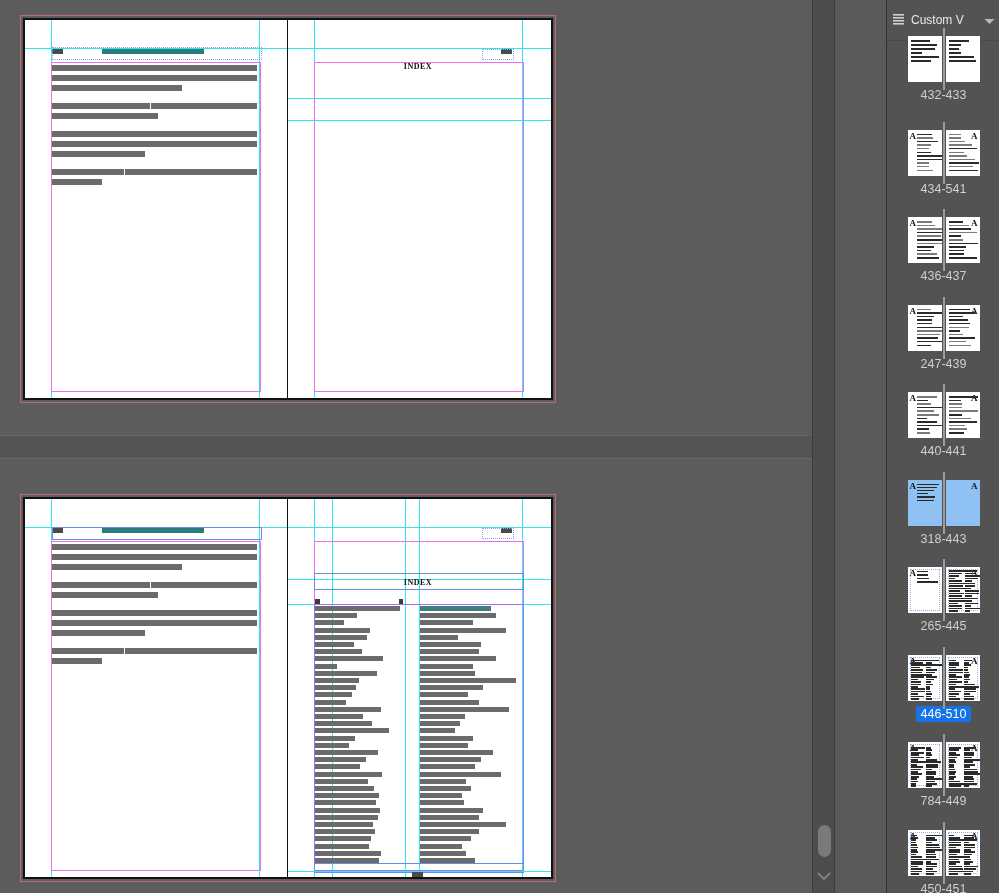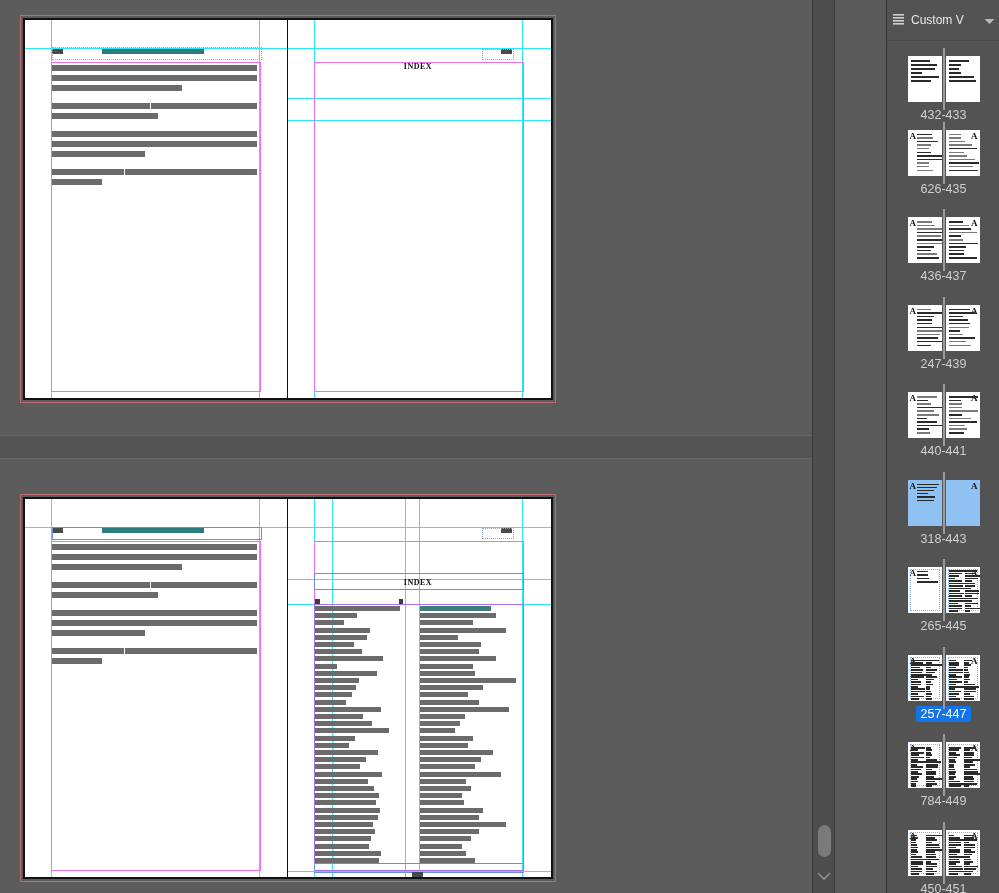--- a/index.html
+++ b/index.html
@@ -340,21 +340,21 @@
         </svg>
       </span>
       <span id="panel-title">Custom V</span>
       <span id="panel-caret">
         <svg width="11" height="7" viewBox="0 0 11 7" aria-hidden="true">
           <path d="M0.5 1 L5.5 6 L10.5 1 Z" fill="#b8b8b8"></path>
         </svg>
       </span>
     </div>
     <div id="thumb-list">
-        <div class="thumb-item" style="top: 56px;">
+        <div class="thumb-item" style="top: 36px;">
           <div class="thumb-wrap">
             <div class="thumb-spine"></div>
             <div class="thumb-pages">
               <div class="tpage">
                 <div class="tb" style="left: 3px; top: 4px; width: 19px; height: 2px;"></div>
                 <div class="tb" style="left: 3px; top: 8px; width: 26px; height: 2px;"></div>
                 <div class="tb" style="left: 3px; top: 12px; width: 24px; height: 2px;"></div>
                 <div class="tb" style="left: 3px; top: 16px; width: 11px; height: 2px;"></div>
                 <div class="tb" style="left: 3px; top: 20px; width: 28px; height: 2px;"></div>
                 <div class="tb" style="left: 3px; top: 24px; width: 20px; height: 2px;"></div>
@@ -398,21 +398,21 @@
                 <div class="tb" style="left: 3px; top: 18.4px; width: 28px; height: 1.6px;"></div>
                 <div class="tb lt" style="left: 3px; top: 22px; width: 15px; height: 1.6px;"></div>
                 <div class="tb lt" style="left: 3px; top: 25.6px; width: 18px; height: 1.6px;"></div>
                 <div class="tb lt" style="left: 3px; top: 29.2px; width: 26px; height: 1.6px;"></div>
                 <div class="tb" style="left: 3px; top: 32.8px; width: 30px; height: 1.6px;"></div>
                 <div class="tb lt" style="left: 3px; top: 36.4px; width: 24px; height: 1.6px;"></div>
                 <div class="tb" style="left: 3px; top: 40px; width: 29px; height: 1.6px;"></div>
               </div>
             </div>
           </div>
-          <div class="thumb-label">626-435</div>
+          <div class="thumb-label">434-541</div>
         </div>
         <div class="thumb-item" style="top: 217px;">
           <div class="thumb-wrap">
             <div class="thumb-spine"></div>
             <div class="thumb-pages">
               <div class="tpage">
                 <div class="ta" style="top: 2px; left: 2px;">A</div>
                 <div class="tb lt" style="left: 9px; top: 4px; width: 15px; height: 1.6px;"></div>
                 <div class="tb lt" style="left: 9px; top: 7.6px; width: 18px; height: 1.6px;"></div>
                 <div class="tb lt" style="left: 9px; top: 11.2px; width: 26px; height: 1.6px;"></div>
@@ -664,21 +664,21 @@
                 <div class="tb" style="left: 18px; top: 36.2px; width: 12px; height: 1.8px;"></div>
                 <div class="tb" style="left: 3px; top: 38.6px; width: 10px; height: 1.8px;"></div>
                 <div class="tb" style="left: 18px; top: 38.6px; width: 6px; height: 1.8px;"></div>
                 <div class="tb" style="left: 3px; top: 41px; width: 7px; height: 1.8px;"></div>
                 <div class="tb" style="left: 18px; top: 41px; width: 10px; height: 1.8px;"></div>
                 <div class="tb" style="left: 3px; top: 43.4px; width: 11px; height: 1.8px;"></div>
                 <div class="tb" style="left: 18px; top: 43.4px; width: 10px; height: 1.8px;"></div>
               </div>
             </div>
           </div>
-          <div class="thumb-label sel">257-447</div>
+          <div class="thumb-label sel">446-510</div>
         </div>
         <div class="thumb-item" style="top: 742px;">
           <div class="thumb-wrap">
             <div class="thumb-spine"></div>
             <div class="thumb-pages">
               <div class="tpage">
                 <div class="ta" style="top: 2px; left: 2px;">A</div>
                 <div class="tdot" style="inset: 2px;"></div>
                 <div class="tb" style="left: 3px; top: 5px; width: 14px; height: 1.8px;"></div>
                 <div class="tb" style="left: 18px; top: 5px; width: 5px; height: 1.8px;"></div>

